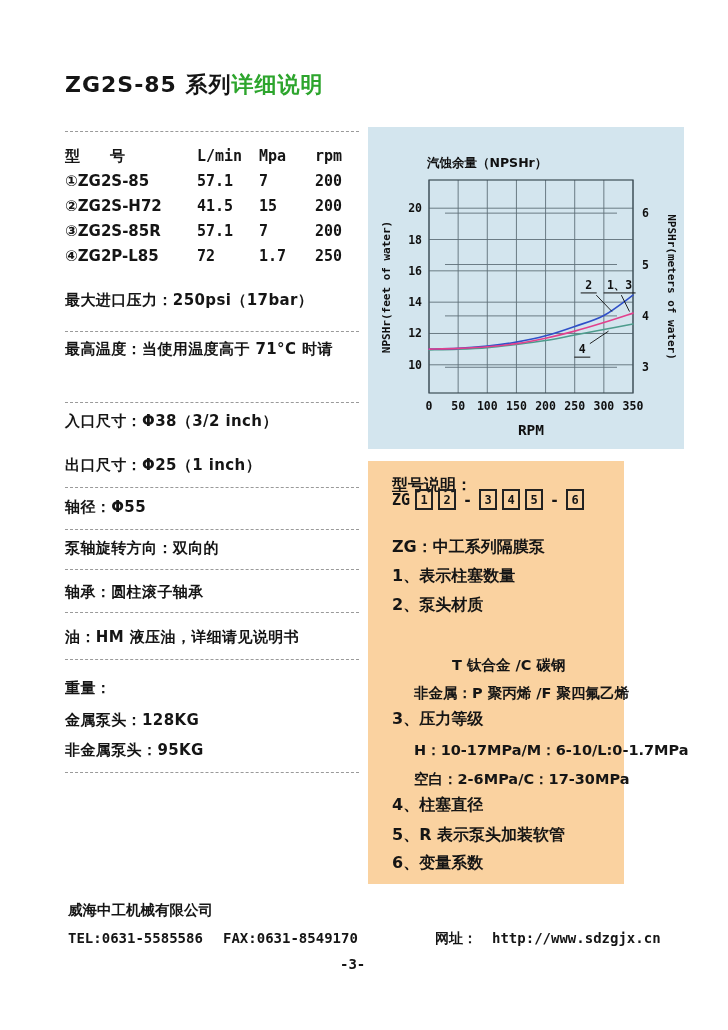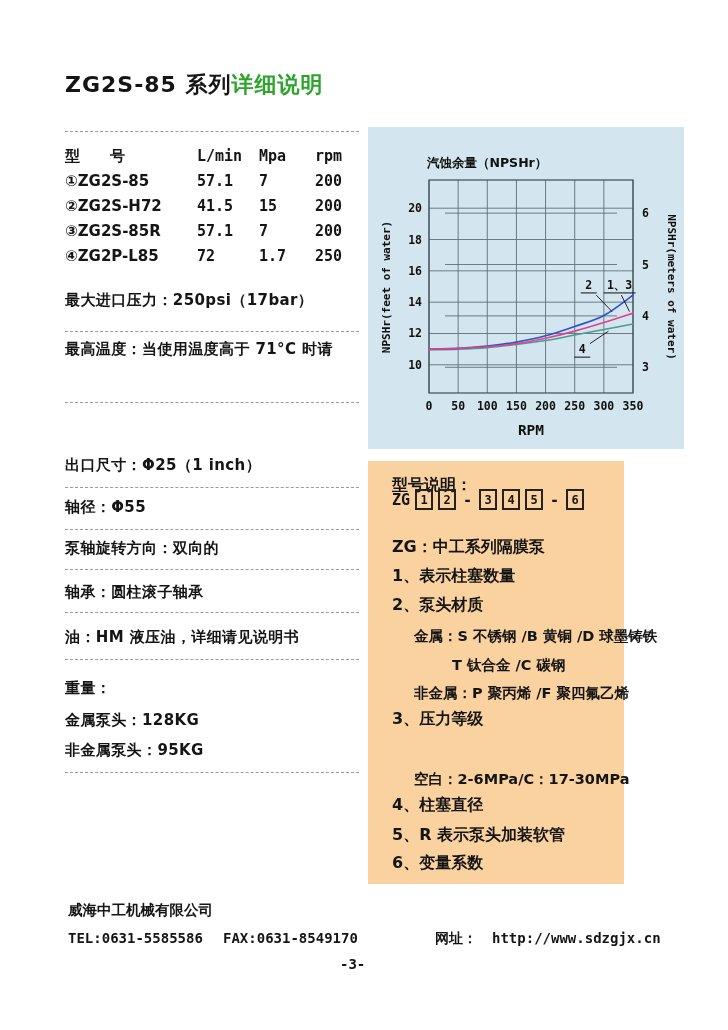--- a/index.html
+++ b/index.html
@@ -75,20 +75,21 @@
     <div class="cell mono">200</div>
 
     <div class="cell">④ZG2P-L85</div>
     <div class="cell mono">72</div>
     <div class="cell mono">1.7</div>
     <div class="cell mono">250</div>
   </div>
 
   <div class="spec" style="top:290px">最大进口压力：250psi（17bar）</div>
   <div class="spec" style="top:339px">最高温度：当使用温度高于 71°C 时请</div>
+  <div class="spec" style="top:411px">入口尺寸：Φ38（3/2 inch）</div>
   <div class="spec" style="top:455px">出口尺寸：Φ25（1 inch）</div>
   <div class="spec" style="top:497px">轴径：Φ55</div>
   <div class="spec" style="top:538px">泵轴旋转方向：双向的</div>
   <div class="spec" style="top:582px">轴承：圆柱滚子轴承</div>
   <div class="spec" style="top:627px">油：HM 液压油，详细请见说明书</div>
   <div class="spec" style="top:678px">重量：</div>
   <div class="spec" style="top:710px">金属泵头：128KG</div>
   <div class="spec" style="top:740px">非金属泵头：95KG</div>
 
   <div class="chart-panel">
@@ -158,24 +159,24 @@
       <span class="dash">-</span>
       <span class="box">3</span>
       <span class="box">4</span>
       <span class="box">5</span>
       <span class="dash">-</span>
       <span class="box">6</span>
     </div>
     <div class="mline" style="top:76px">ZG：中工系列隔膜泵</div>
     <div class="mline" style="top:105px">1、表示柱塞数量</div>
     <div class="mline" style="top:134px">2、泵头材质</div>
-    <div class="mline i1" style="top:165px">金属：S 不锈钢 /B 黄铜 /D 球墨铸铁</div>
     <div class="mline i2" style="top:194px">T 钛合金 /C 碳钢</div>
     <div class="mline i1" style="top:222px">非金属：P 聚丙烯 /F 聚四氟乙烯</div>
     <div class="mline" style="top:248px">3、压力等级</div>
+    <div class="mline i1" style="top:279px">H：10-17MPa/M：6-10/L:0-1.7MPa</div>
     <div class="mline i1" style="top:308px">空白：2-6MPa/C：17-30MPa</div>
     <div class="mline" style="top:334px">4、柱塞直径</div>
     <div class="mline" style="top:364px">5、R 表示泵头加装软管</div>
     <div class="mline" style="top:392px">6、变量系数</div>
   </div>
 
   <div class="footer-company">威海中工机械有限公司</div>
   <div class="footer-line mono" style="left:68px">TEL:0631-5585586</div>
   <div class="footer-line mono" style="left:223px">FAX:0631-8549170</div>
   <div class="footer-line" style="left:435px;font-weight:600">网址：</div>

